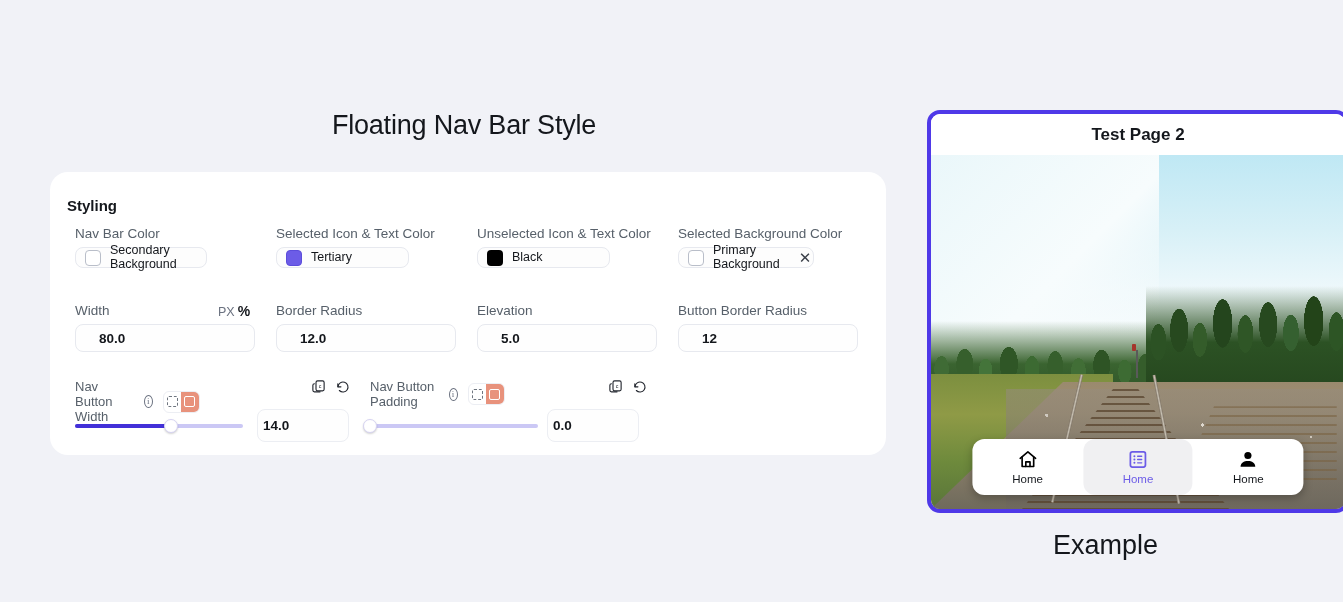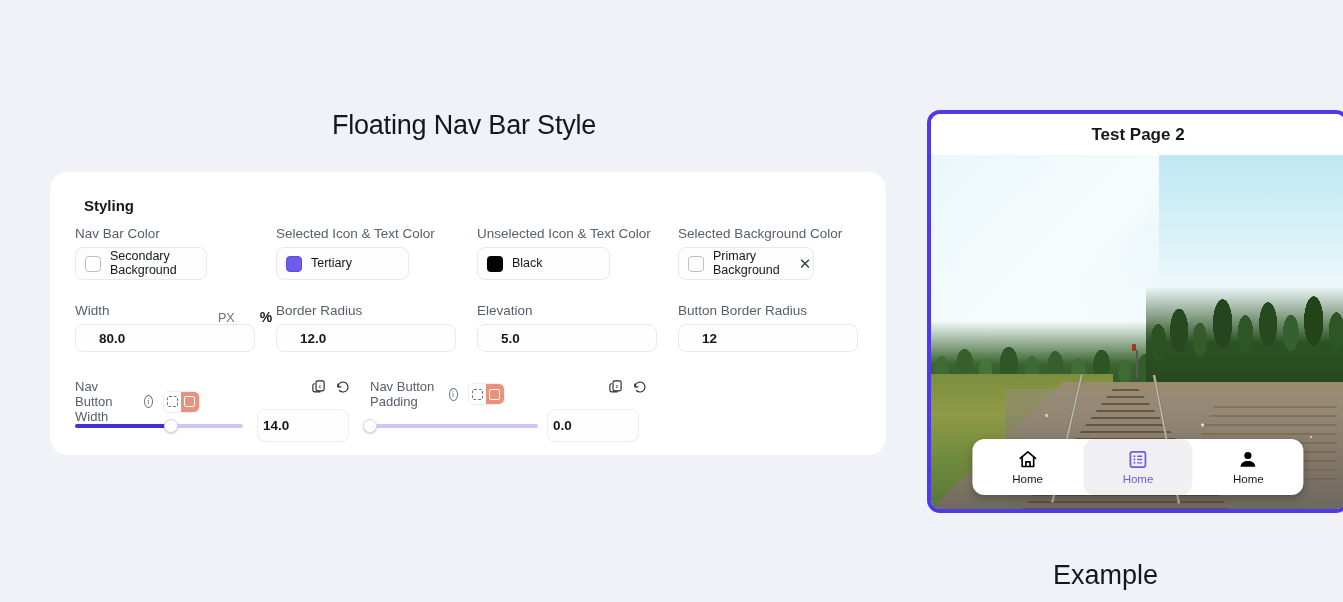--- a/index.html
+++ b/index.html
@@ -39,21 +39,21 @@
     left: 50px;
     top: 172px;
     width: 836px;
     height: 283px;
     background: #ffffff;
     border-radius: 18px;
   }
 
   #styling-heading {
     position: absolute;
-    left: 34px;
+    left: 17px;
     top: 25px;
     font-size: 15px;
     font-weight: bold;
     color: #14171c;
   }
 
   .field-label {
     font-size: 13.5px;
     color: #57606a;
     font-weight: 400;
@@ -62,21 +62,21 @@
 
   
   .color-row { position: absolute; top: 54px; left: 25px; }
   .color-field { position: absolute; }
   .color-field > .field-label { position: absolute; top: 0; left: 0; }
 
   .color-chip {
     position: absolute;
     top: 21px;
     left: 0;
-    height: 33px;
+    height: 21px;
     background: #fdfdfd;
     border: 1px solid #e7e9ef;
     border-radius: 8px;
     display: flex;
     align-items: center;
     padding: 0 9px;
     gap: 9px;
   }
 
   .swatch {
@@ -120,25 +120,25 @@
     display: flex;
     align-items: center;
     padding: 0 23px;
     font-size: 13.5px;
     font-weight: bold;
     color: #14171c;
   }
 
   #unit-toggle {
     position: absolute;
-    top: 6px;
+    top: 0px;
     left: 143px;
     display: flex;
     align-items: baseline;
-    gap: 25px;
+    gap: 3px;
   }
   .unit { font-size: 12.5px; cursor: pointer; }
   .unit.off { color: #6b7280; font-weight: 400; }
   .unit.on  { color: #14171c; font-weight: bold; font-size: 14px; }
 
   
   .slider-group { position: absolute; top: 207px; }
   .sg-head {
     position: absolute; top: 0; left: 0;
     display: flex; align-items: center; gap: 6px;
@@ -400,21 +400,20 @@
 
   #example-label {
     position: absolute;
     left: 927px;
     top: 530px;
     width: 357px;
     text-align: center;
     font-size: 27px;
     font-weight: 500;
     color: #14171c;
-    margin-top: 30px;
   }
 </style>
 </head>
 <body>
 
 <div id="left-panel">
 
   <div id="page-title">Floating Nav Bar Style</div>
 
   <div id="styling-card">

